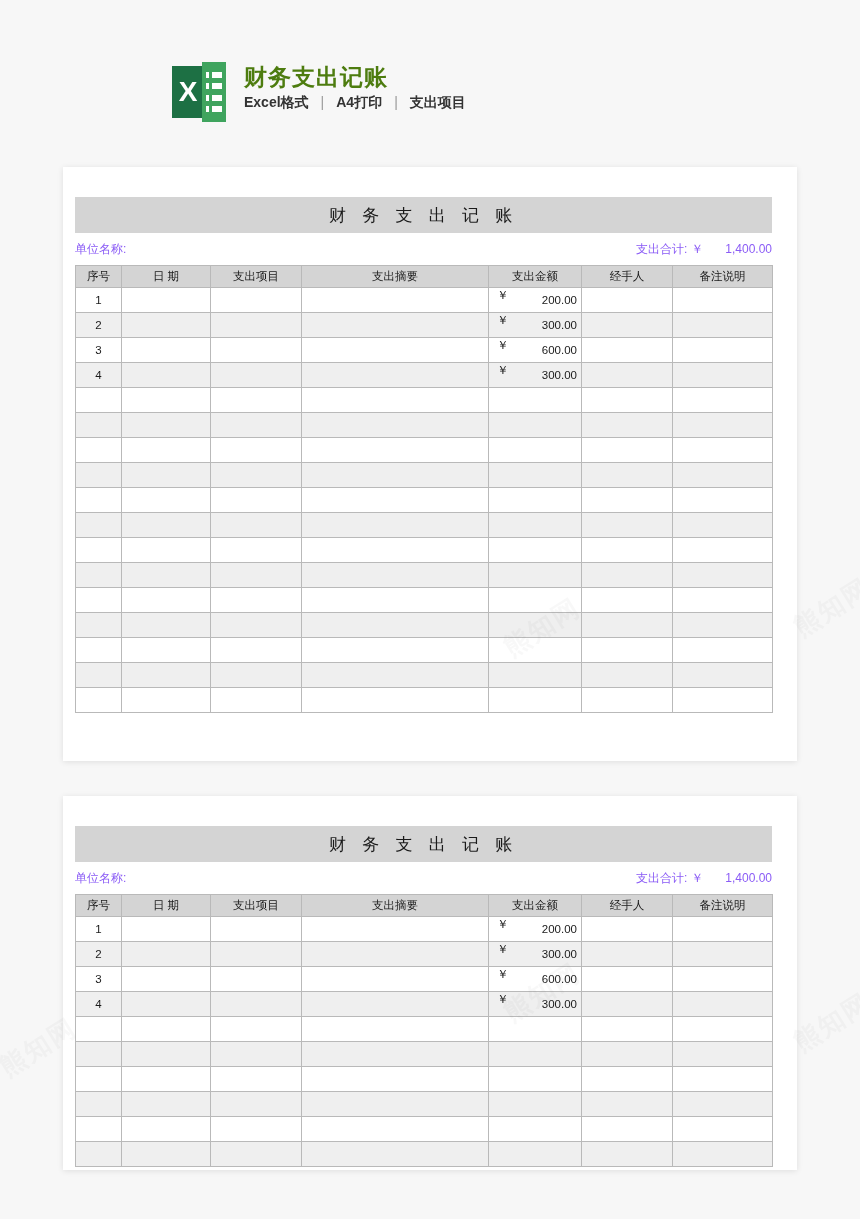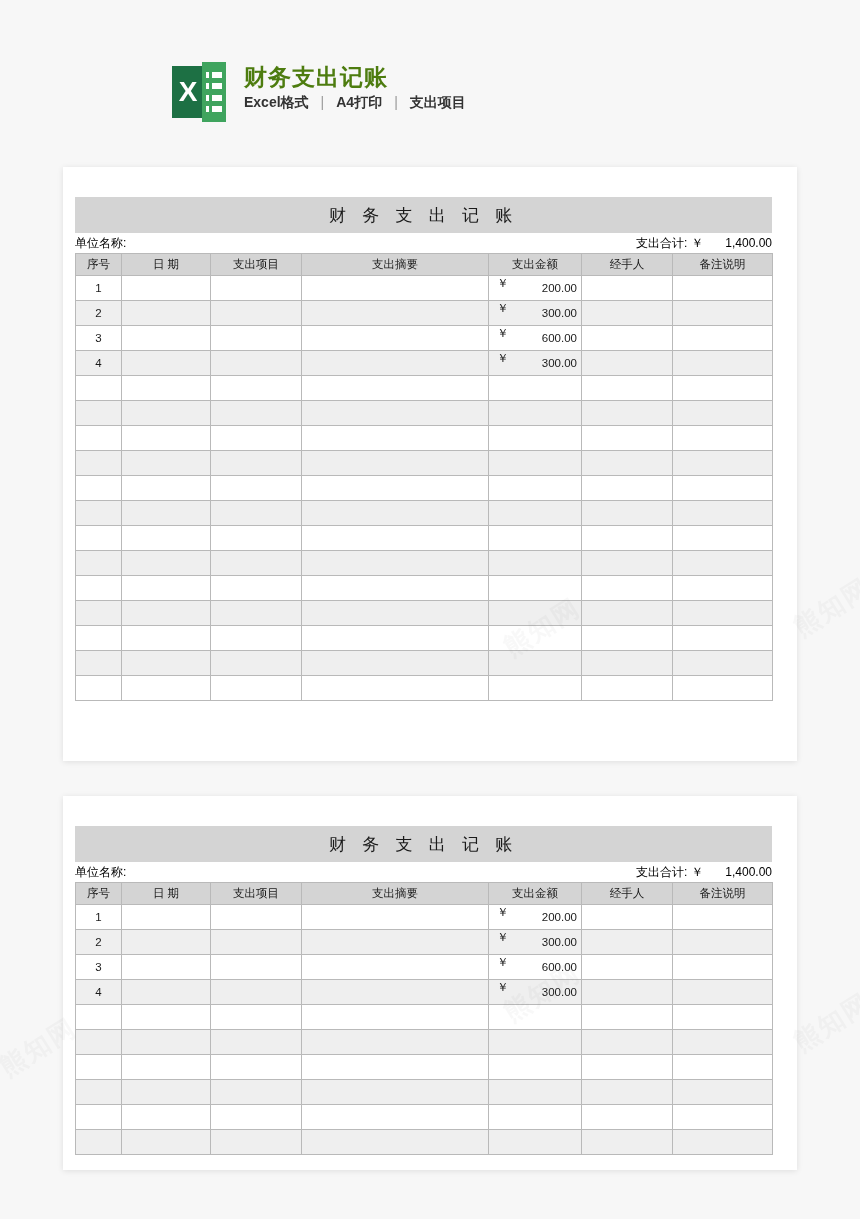--- a/index.html
+++ b/index.html
@@ -135,25 +135,25 @@
     align-items: center;
     justify-content: center;
     font-size: 17px;
     color: #1a1a1a;
     letter-spacing: 6px;
     font-family: "Liberation Serif", "DejaVu Serif", serif;
     font-weight: normal;
   }
 
   .sheet-meta {
-    height: 20px;
+    height: 32px;
     display: flex;
     align-items: center;
     font-size: 12px;
-    color: #000000;
+    color: #8b5cf6;
   }
   .sheet-meta .unit { white-space: nowrap; }
   .sheet-meta .spacer { flex: 1; }
   .sheet-meta .total-label { white-space: nowrap; margin-right: 4px; }
   .sheet-meta .total-sym { margin-right: 22px; }
   .sheet-meta .total-val { white-space: nowrap; }
 
   table.ledger {
     border-collapse: collapse;
     width: 697px;

